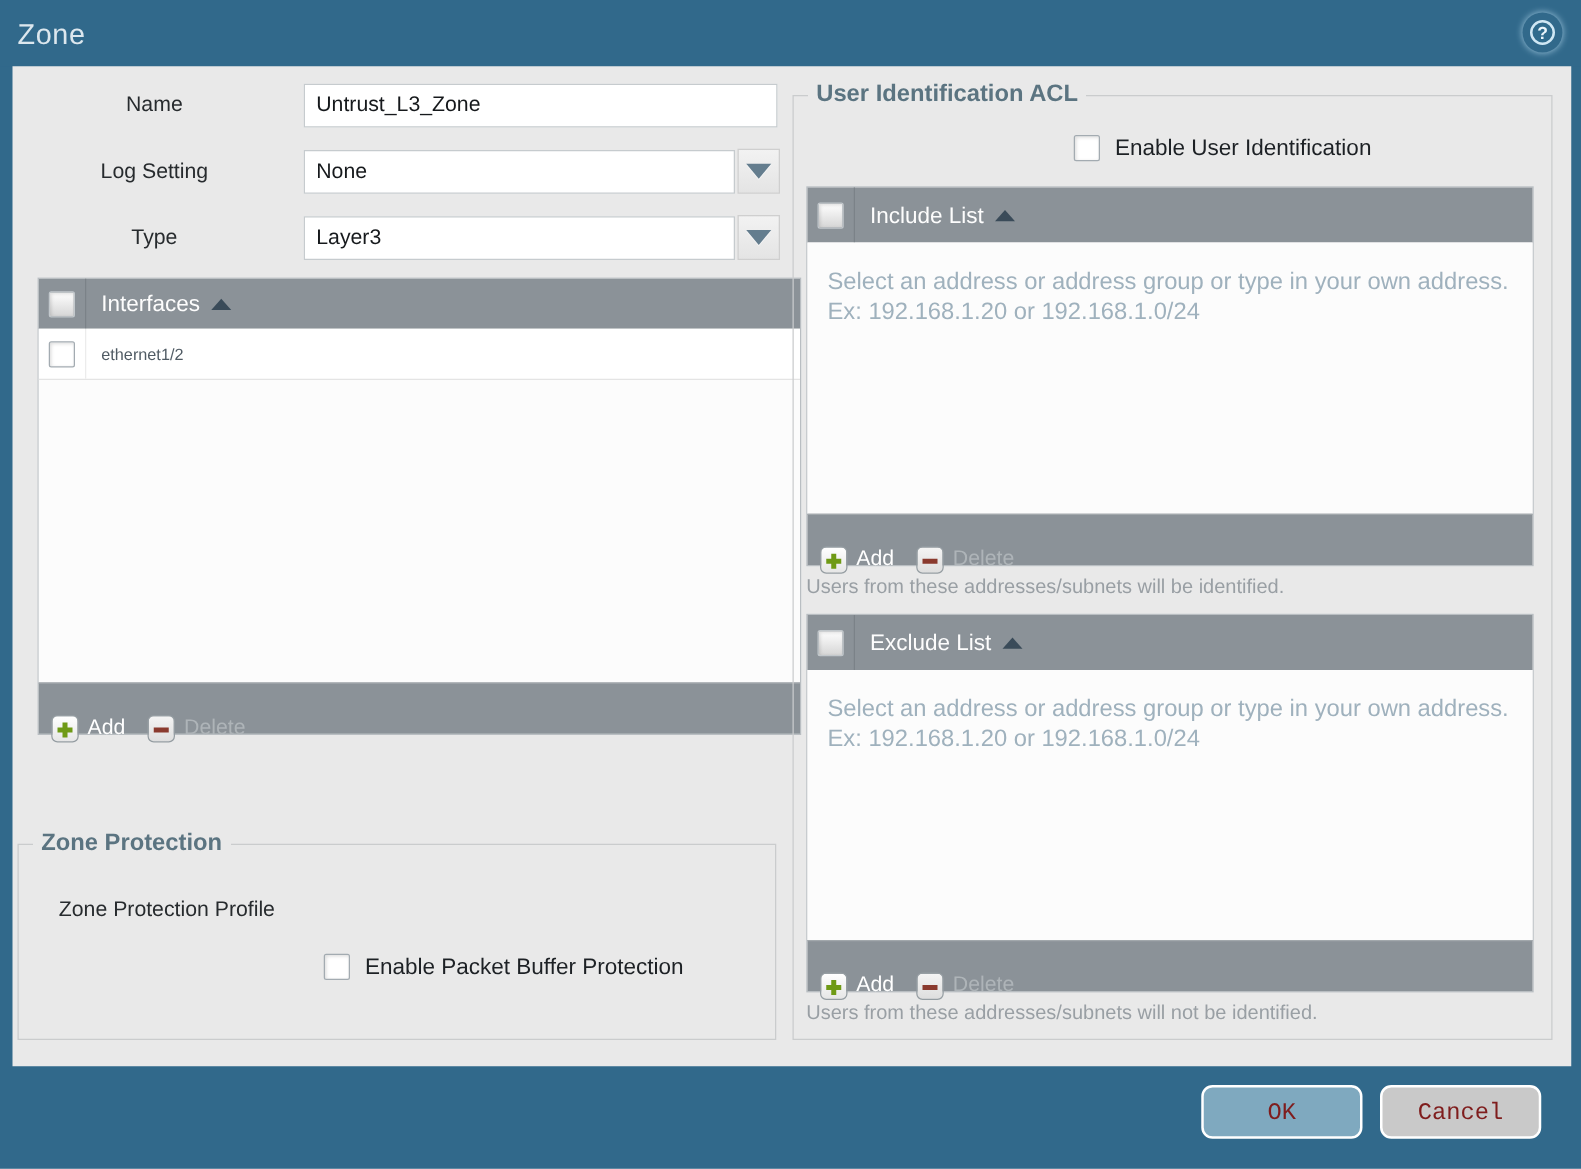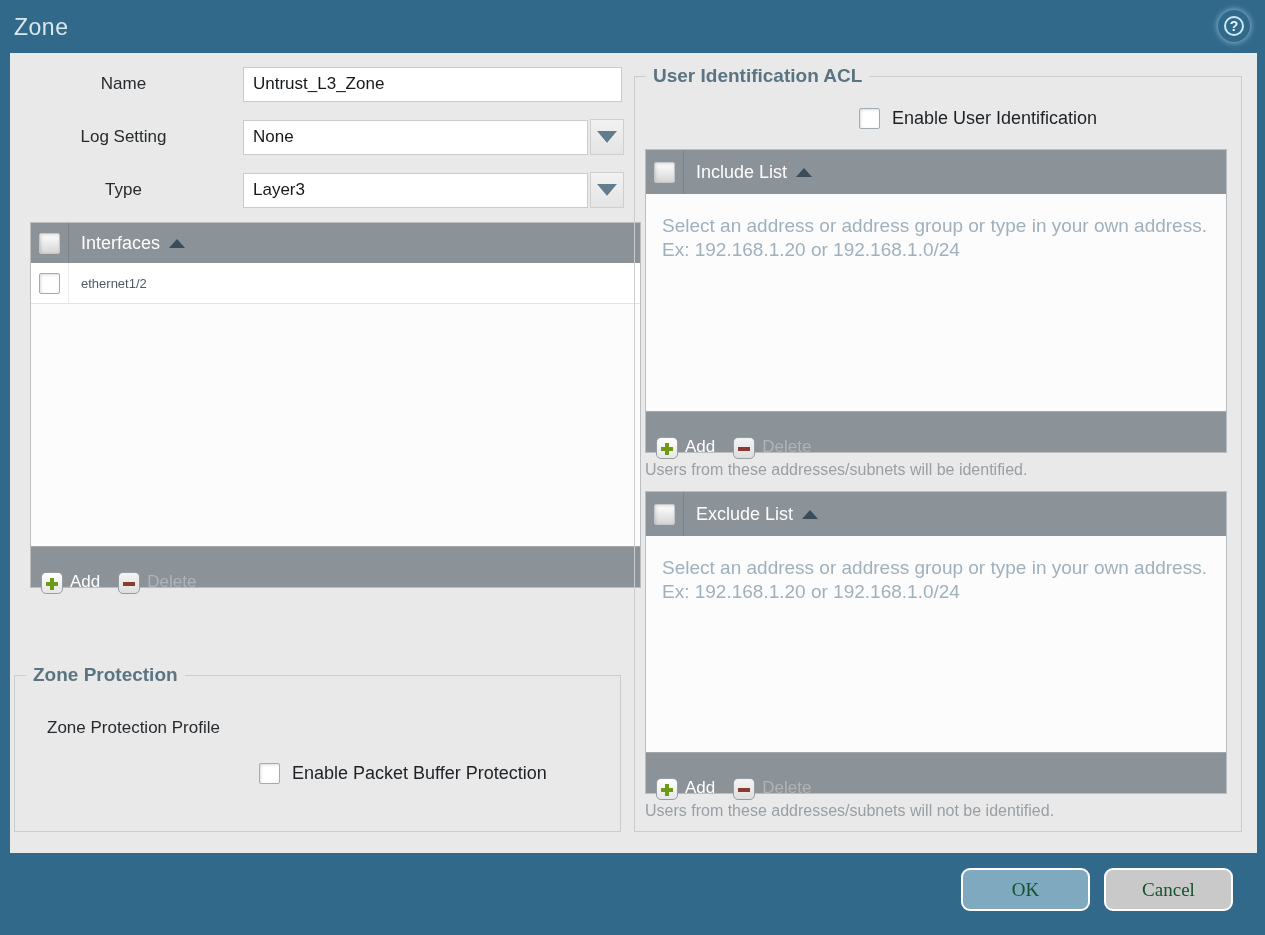--- a/index.html
+++ b/index.html
@@ -81,21 +81,21 @@
   .exclude-grid { top:404px; height:303px; }
   .list-grid .grid-header { height:44px; }
   .placeholder { padding:20px 16px 0 16px; font-size:19px; line-height:1.27; color:#9fb1bd; }
   .caption { position:absolute; left:10px; font-size:16px; color:#999fa4; }
   .caption-include { top:374px; }
   .caption-exclude { top:715px; }
 
   
   .footer-buttons { position:absolute; top:868px; left:961px; display:flex; gap:14px; }
   .footer-buttons button { width:129px; height:43px; border-radius:9px; border:2px solid #ffffff;
-    font-family:Liberation Serif, serif; font-size:19px; color:#14532d; cursor:pointer; }
+    font-family:Liberation Mono, monospace; font-size:19px; color:#7f1d1d; cursor:pointer; }
   .btn-ok { background:#7fa9bf; }
   .btn-cancel { background:#c9c9c9; }
 </style>
 </head>
 <body>
 
 <div class="titlebar">
   <span class="dialog-title">Zone</span>
   <div class="help-icon">
       <div class="q">?</div>

